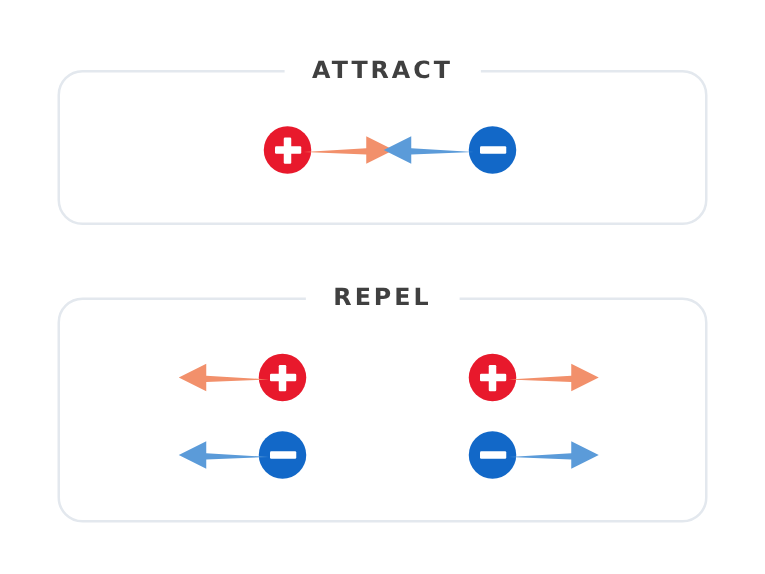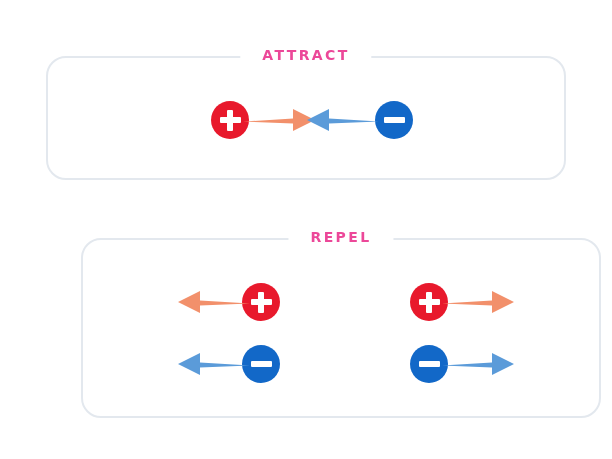--- a/index.html
+++ b/index.html
@@ -38,40 +38,39 @@
     top: 56px;
     width: 520px;
     height: 124px;
   }
 
   #card-repel {
     left: 46px;
     top: 238px;
     width: 520px;
     height: 180px;
-    margin-left: 35px;
   }
 
   
   .card-legend {
     position: absolute;
     top: -11px;
     left: 50%;
     transform: translateX(-50%);
     background: #ffffff;
     padding: 0 22px;
     line-height: 1;
     white-space: nowrap;
   }
 
   .card-legend-text {
-    font-size: 14px;
+    font-size: 19px;
     font-weight: bold;
     letter-spacing: 2.4px;
-    color: #ec4899;
+    color: #404040;
     font-family: "DejaVu Sans", "Liberation Sans", sans-serif;
     display: inline-block;
   }
 
   
   .particle {
     position: absolute;
     width: 38px;
     height: 38px;
     border-radius: 50%;

